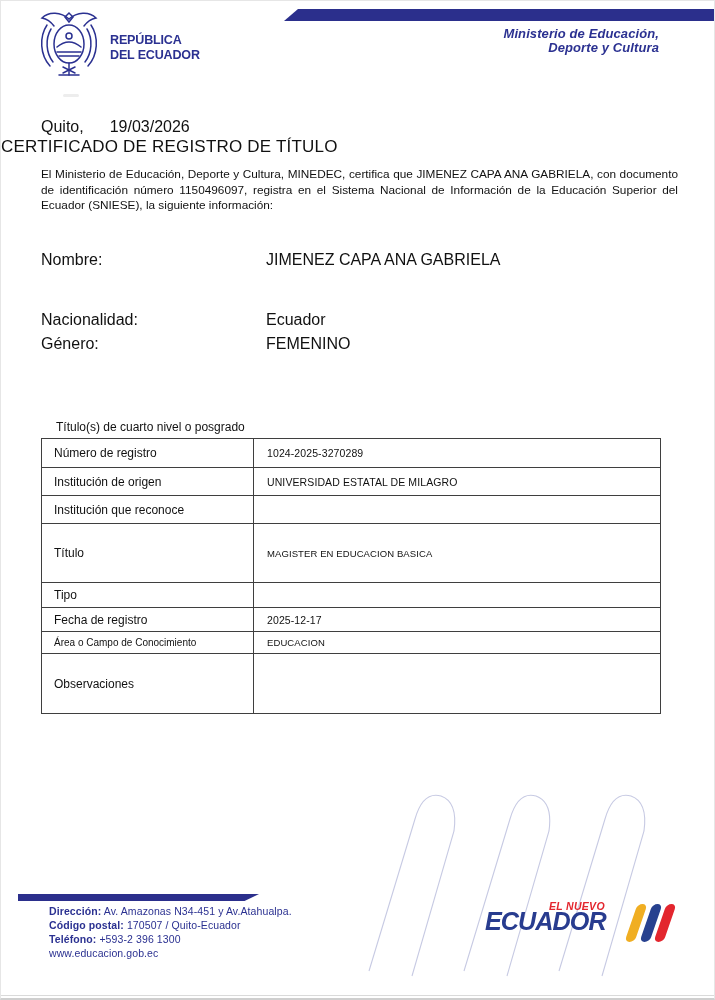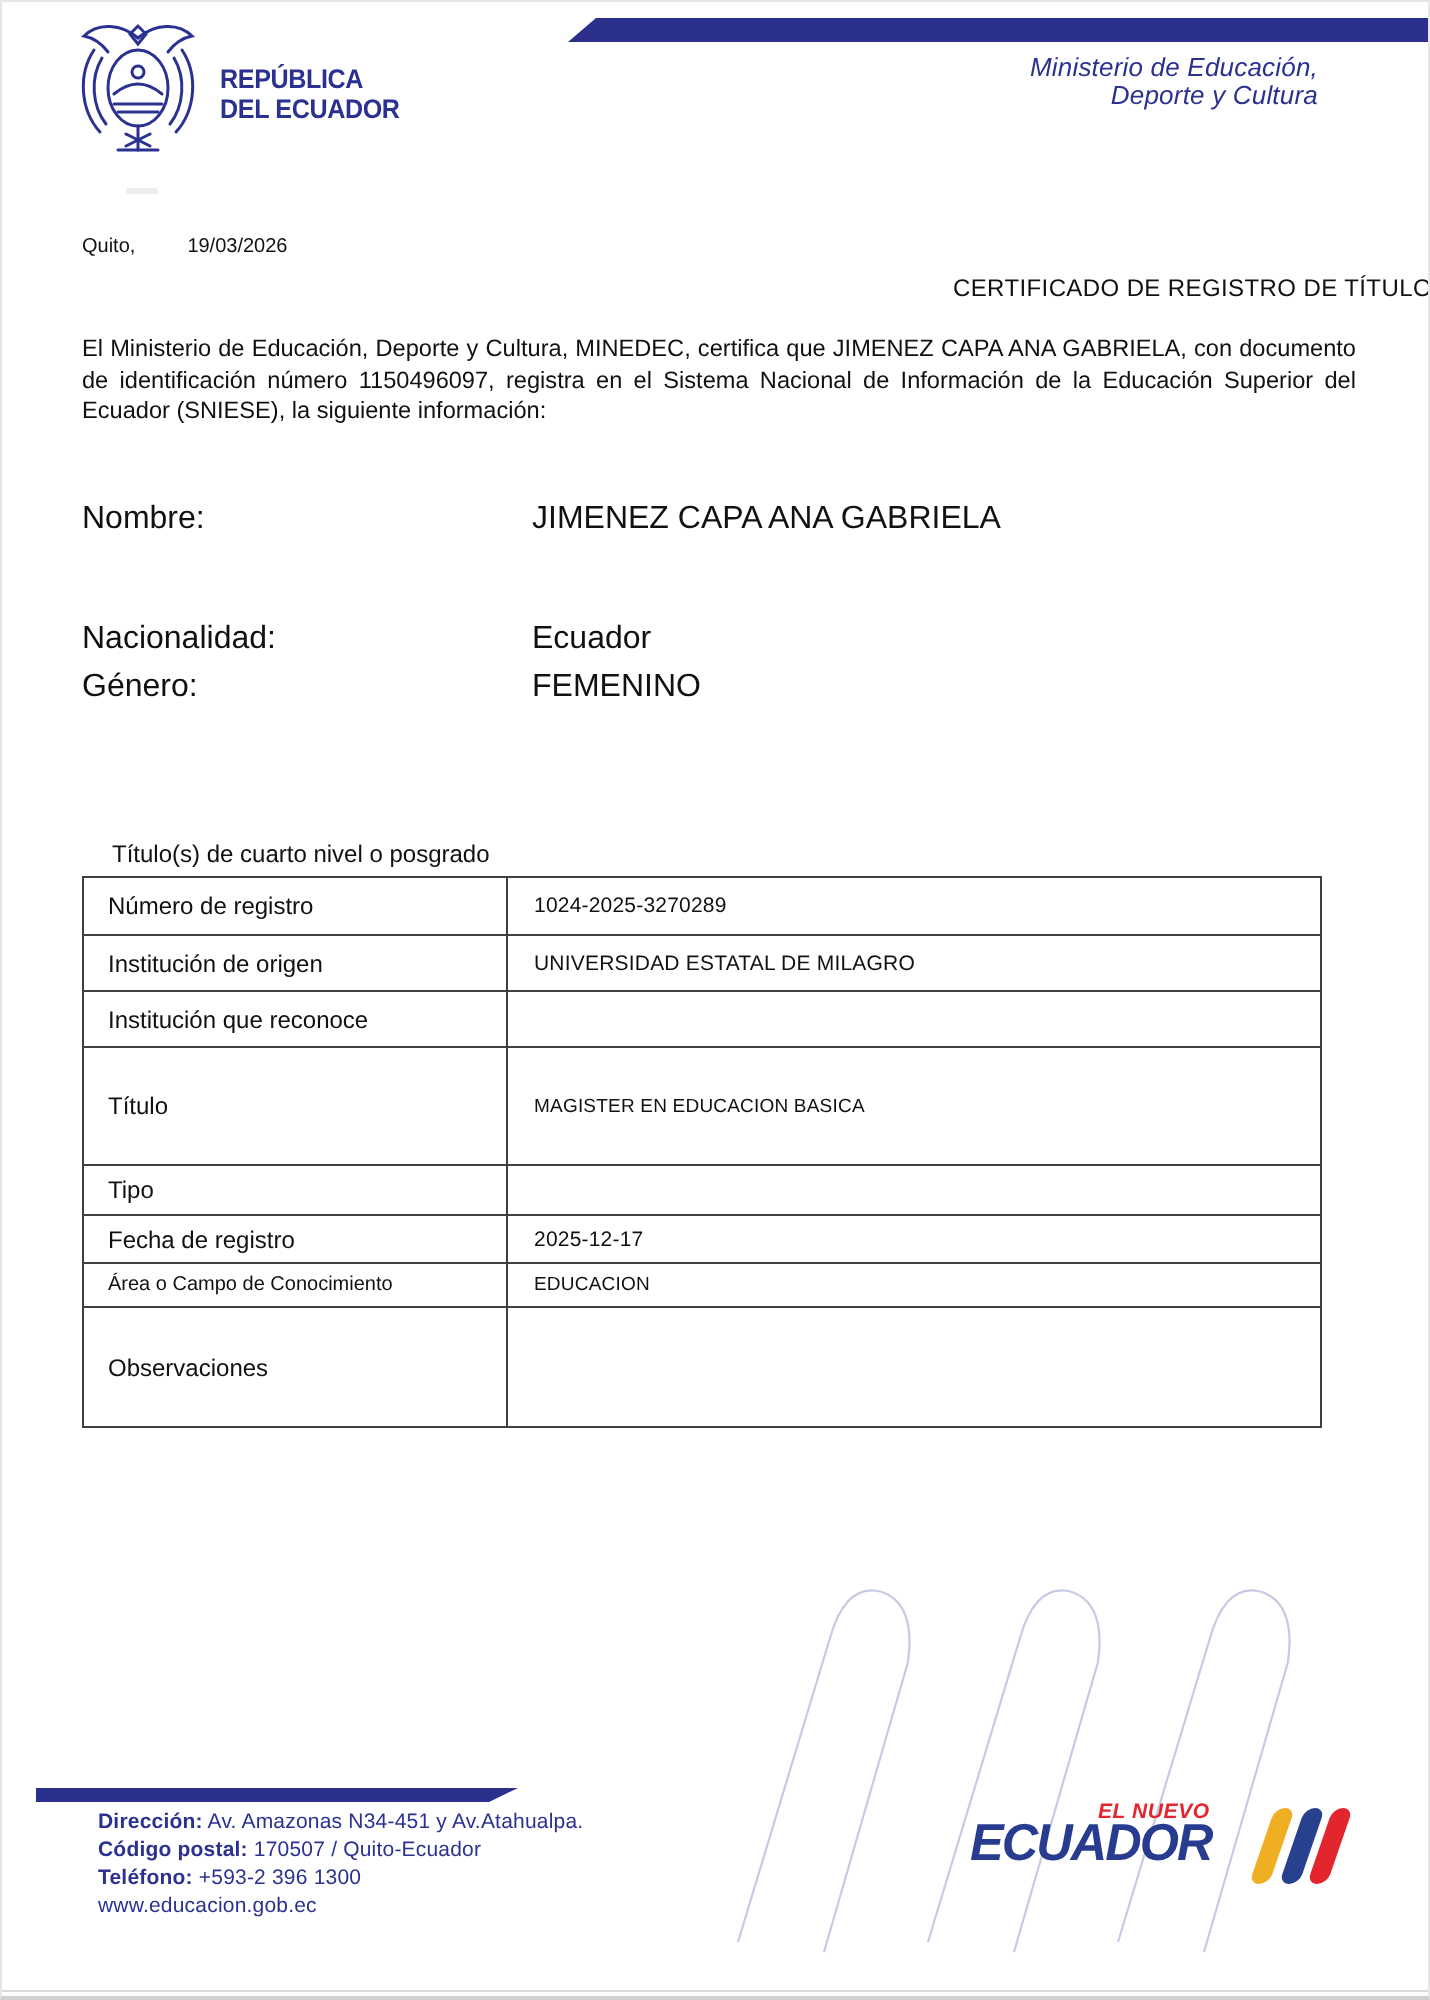--- a/index.html
+++ b/index.html
@@ -17,33 +17,33 @@
     clip-path:polygon(14px 0, 100% 0, 100% 100%, 0 100%);
   }
   .coat { position:absolute; left:28px; top:8px; }
   .republic {
     position:absolute; left:109px; top:31px;
     color:#2b3191; font-weight:bold; font-size:13.5px; line-height:15px;
     letter-spacing:-0.2px; transform:scaleX(0.93); transform-origin:left top;
   }
   .ministry {
     position:absolute; right:55px; top:26px; text-align:right;
-    color:#2b3191; font-weight:normal; font-style:italic;
+    color:#2b3191; font-weight:bold; font-style:italic;
     font-size:13px; line-height:14px; letter-spacing:0.1px;
   }
   .scan-artifact {
     position:absolute; left:62px; top:93px; width:16px; height:3px;
     background:#ededed; border-radius:2px;
   }
   
-  .dateline { position:absolute; left:40px; top:117px; font-size:10px; color:#111; }
+  .dateline { position:absolute; left:40px; top:117px; font-size:16px; color:#111; }
   .dateline .date { margin-left:26px; }
   .doc-title {
-    position:absolute; left:0; top:136px; width:715px; text-align:right;
-    font-size:12px; color:#111; letter-spacing:0.2px;
+    position:absolute; left:0; top:136px; width:715px; text-align:left;
+    font-size:17px; color:#111; letter-spacing:0.2px;
   }
   .intro {
     position:absolute; left:40px; top:166px; width:637px;
     font-size:11.8px; line-height:15.5px; color:#111; text-align:justify;
   }
   .field-row { position:absolute; left:40px; width:620px; height:16px; font-size:16px; color:#111; }
   .field-row .f-label { position:absolute; left:0; }
   .field-row .f-value { position:absolute; left:225px; }
   
   .section-title { position:absolute; left:55px; top:419px; font-size:12px; color:#111; }

